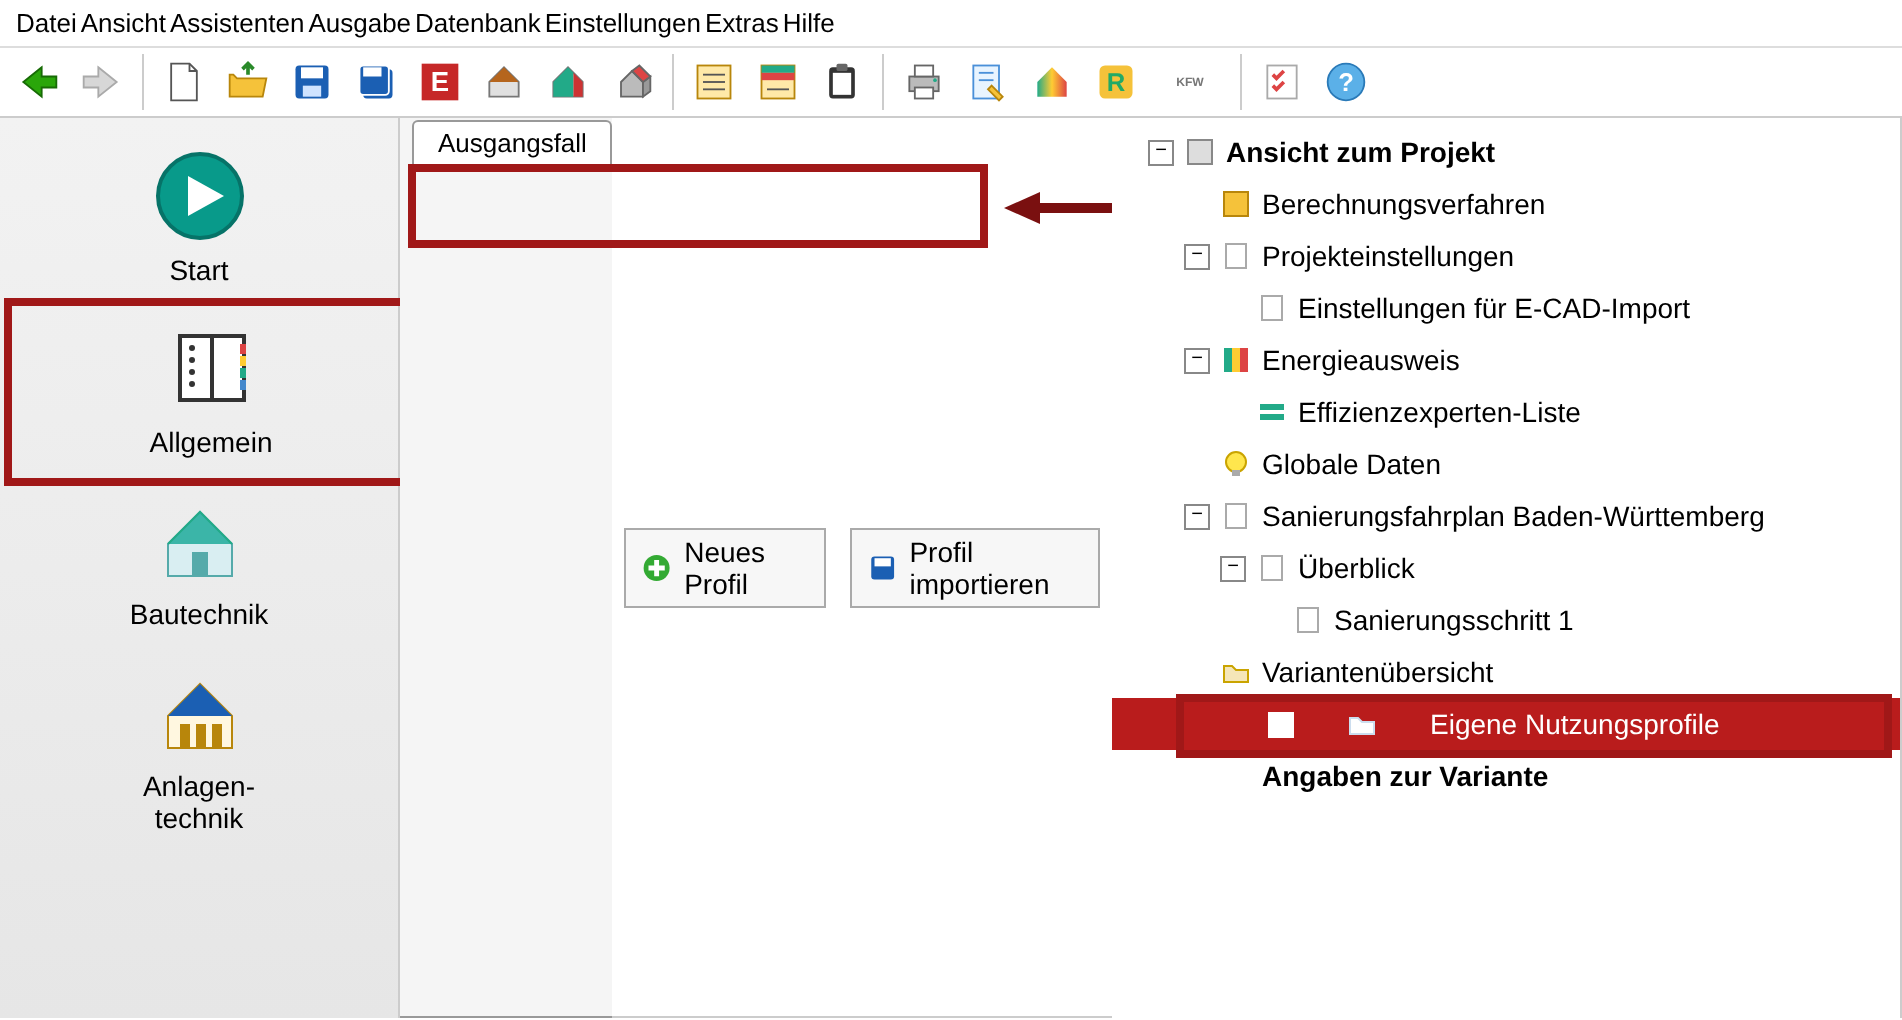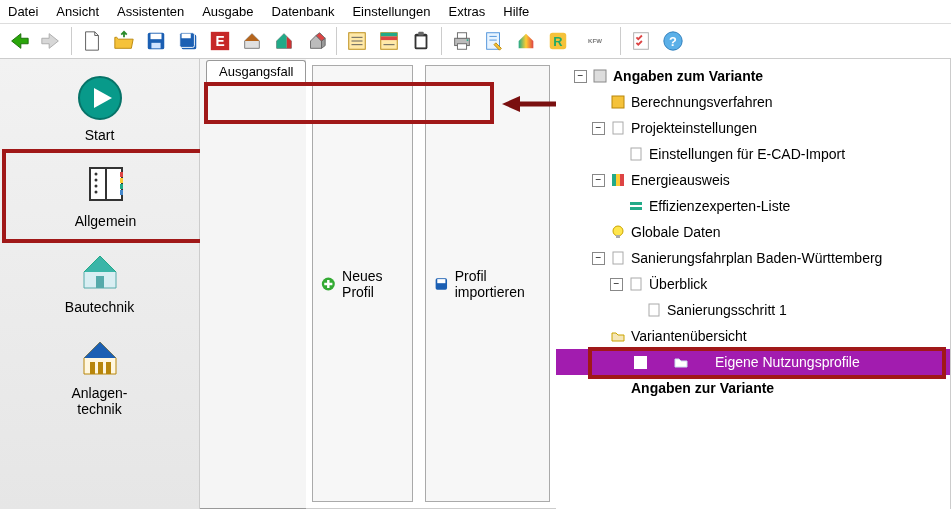--- a/index.html
+++ b/index.html
@@ -8,21 +8,21 @@
     font-size: 13px;
     background: #fff;
     width: 951px;
     height: 510px;
     overflow: hidden;
     position: relative;
   }
   
   .menubar {
     display: flex;
-    gap: 18px;
+    gap: 2px;
     padding: 4px 8px;
     border-bottom: 1px solid #ddd;
   }
   .menubar span { cursor: default; }
   
   .toolbar {
     display: flex;
     align-items: center;
     gap: 2px;
     padding: 3px 4px;
@@ -105,20 +105,21 @@
     position: relative;
     top: 1px;
     border-radius: 3px 3px 0 0;
     font-size: 13px;
   }
   .profile-bar {
     display: flex;
     gap: 12px;
     padding: 6px;
     border-bottom: 1px solid #ccc;
+    align-items: center;
   }
   .profile-btn {
     display: flex;
     align-items: center;
     gap: 6px;
     padding: 3px 8px;
     border: 1px solid #aaa;
     background: #f7f7f7;
     font-size: 14px;
     cursor: pointer;
@@ -168,21 +169,21 @@
     width: 18px; height: 18px;
     display: inline-flex;
     align-items: center;
     justify-content: center;
     margin-right: 4px;
   }
   .row .ico svg { width:16px; height:16px; }
   .row .txt { font-size: 14px; }
   .row.bold .txt { font-weight: bold; }
   .row.selected {
-    background: #a21caf;
+    background: #b91c1c;
     color: #fff;
     gap: 21px;
   }
   .row-highlight {
     position: absolute;
     border: 4px solid #a01818;
     pointer-events: none;
   }
 
   .rightpane {
@@ -452,21 +453,21 @@
     <div class="split">
       <div class="tree">
         <div class="row bold">
           <span class="sp"></span>
             <span class="exp">−</span>
           <span class="ico">
               <svg viewBox="0 0 16 16">
                 <rect x="2" y="2" width="12" height="12" fill="#ddd" stroke="#888"></rect>
               </svg>
             </span>
-          <span class="txt">Angaben zum Variante</span>
+          <span class="txt">Ansicht zum Projekt</span>
         </div>
         <div class="row">
           <span class="sp"></span>
             <span class="sp"></span>
             <span class="exp none"></span>
           <span class="ico">
               <svg viewBox="0 0 16 16">
                 <rect x="2" y="2" width="12" height="12" fill="#f5c23a" stroke="#b8860b"></rect>
               </svg>
             </span>

